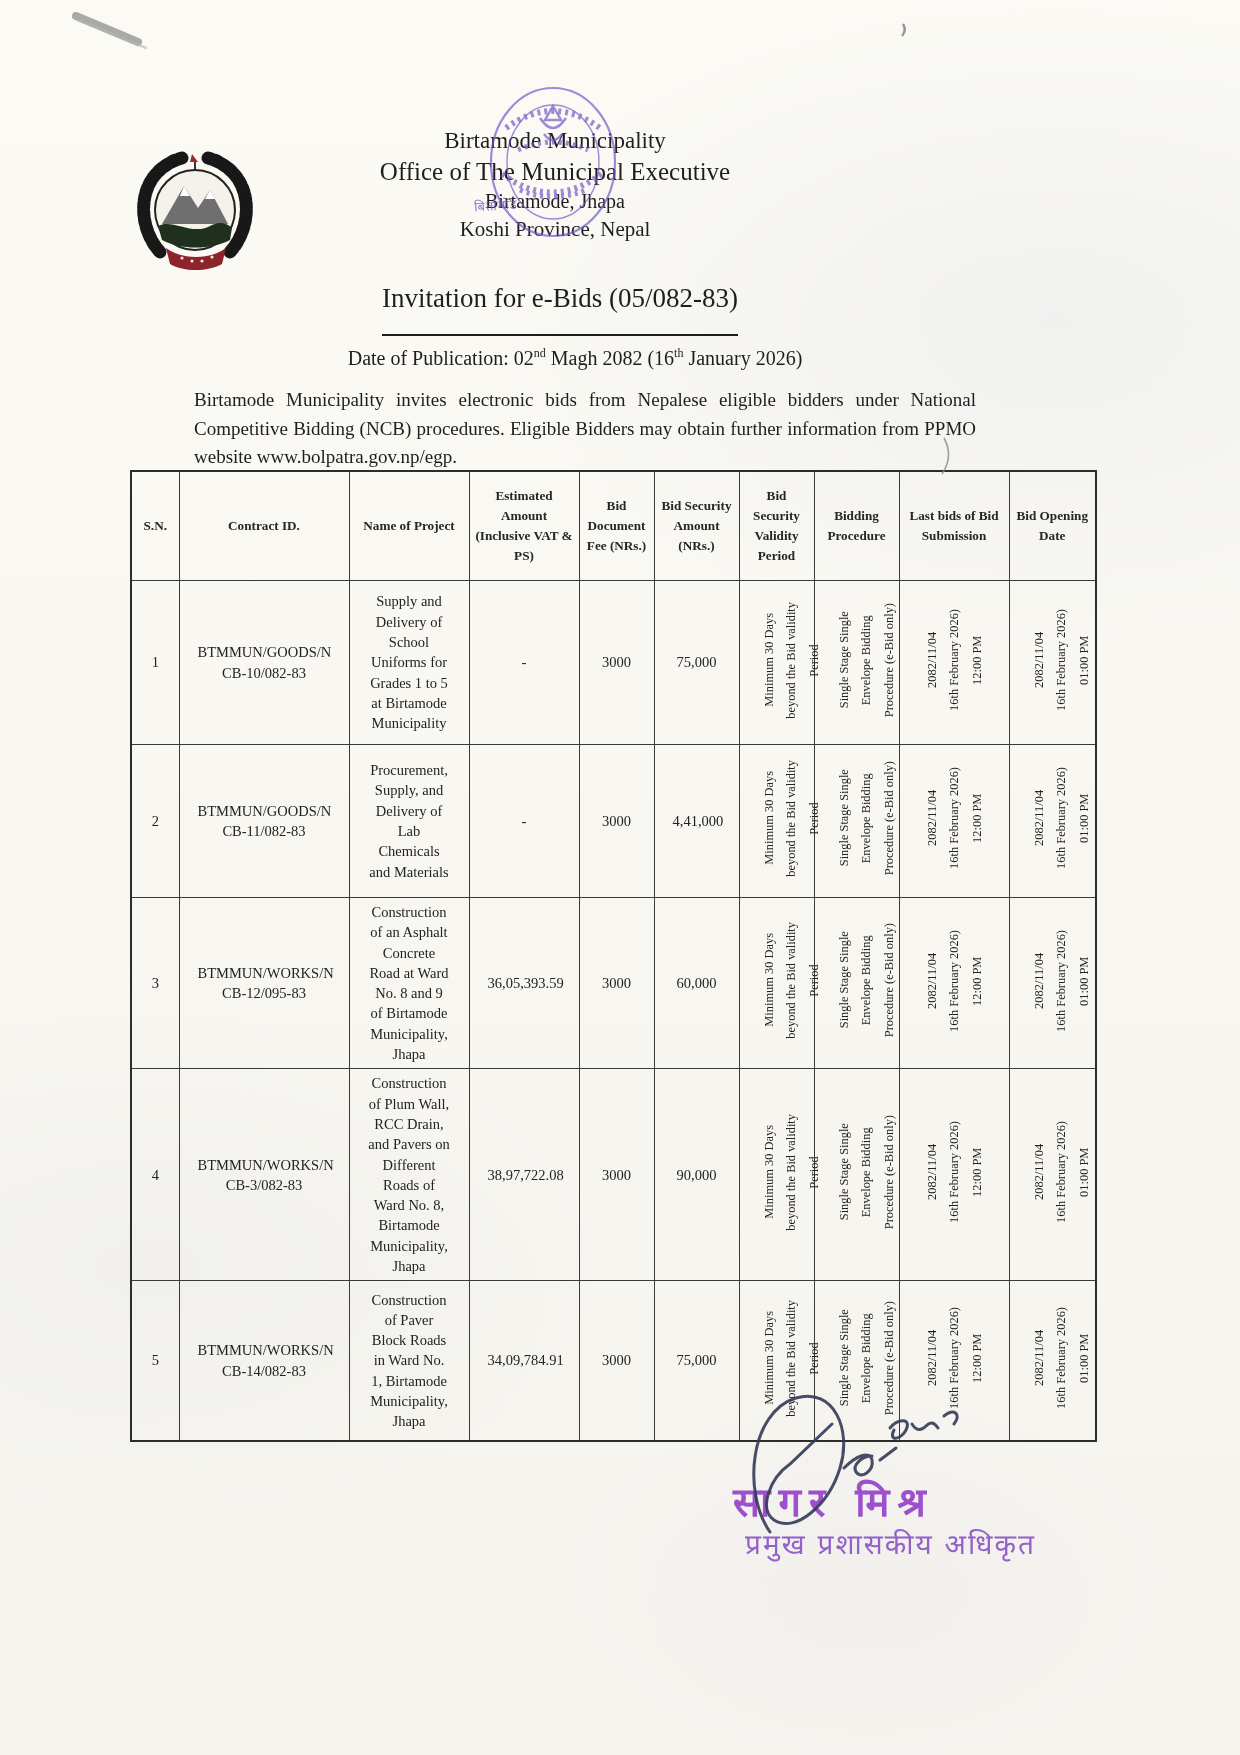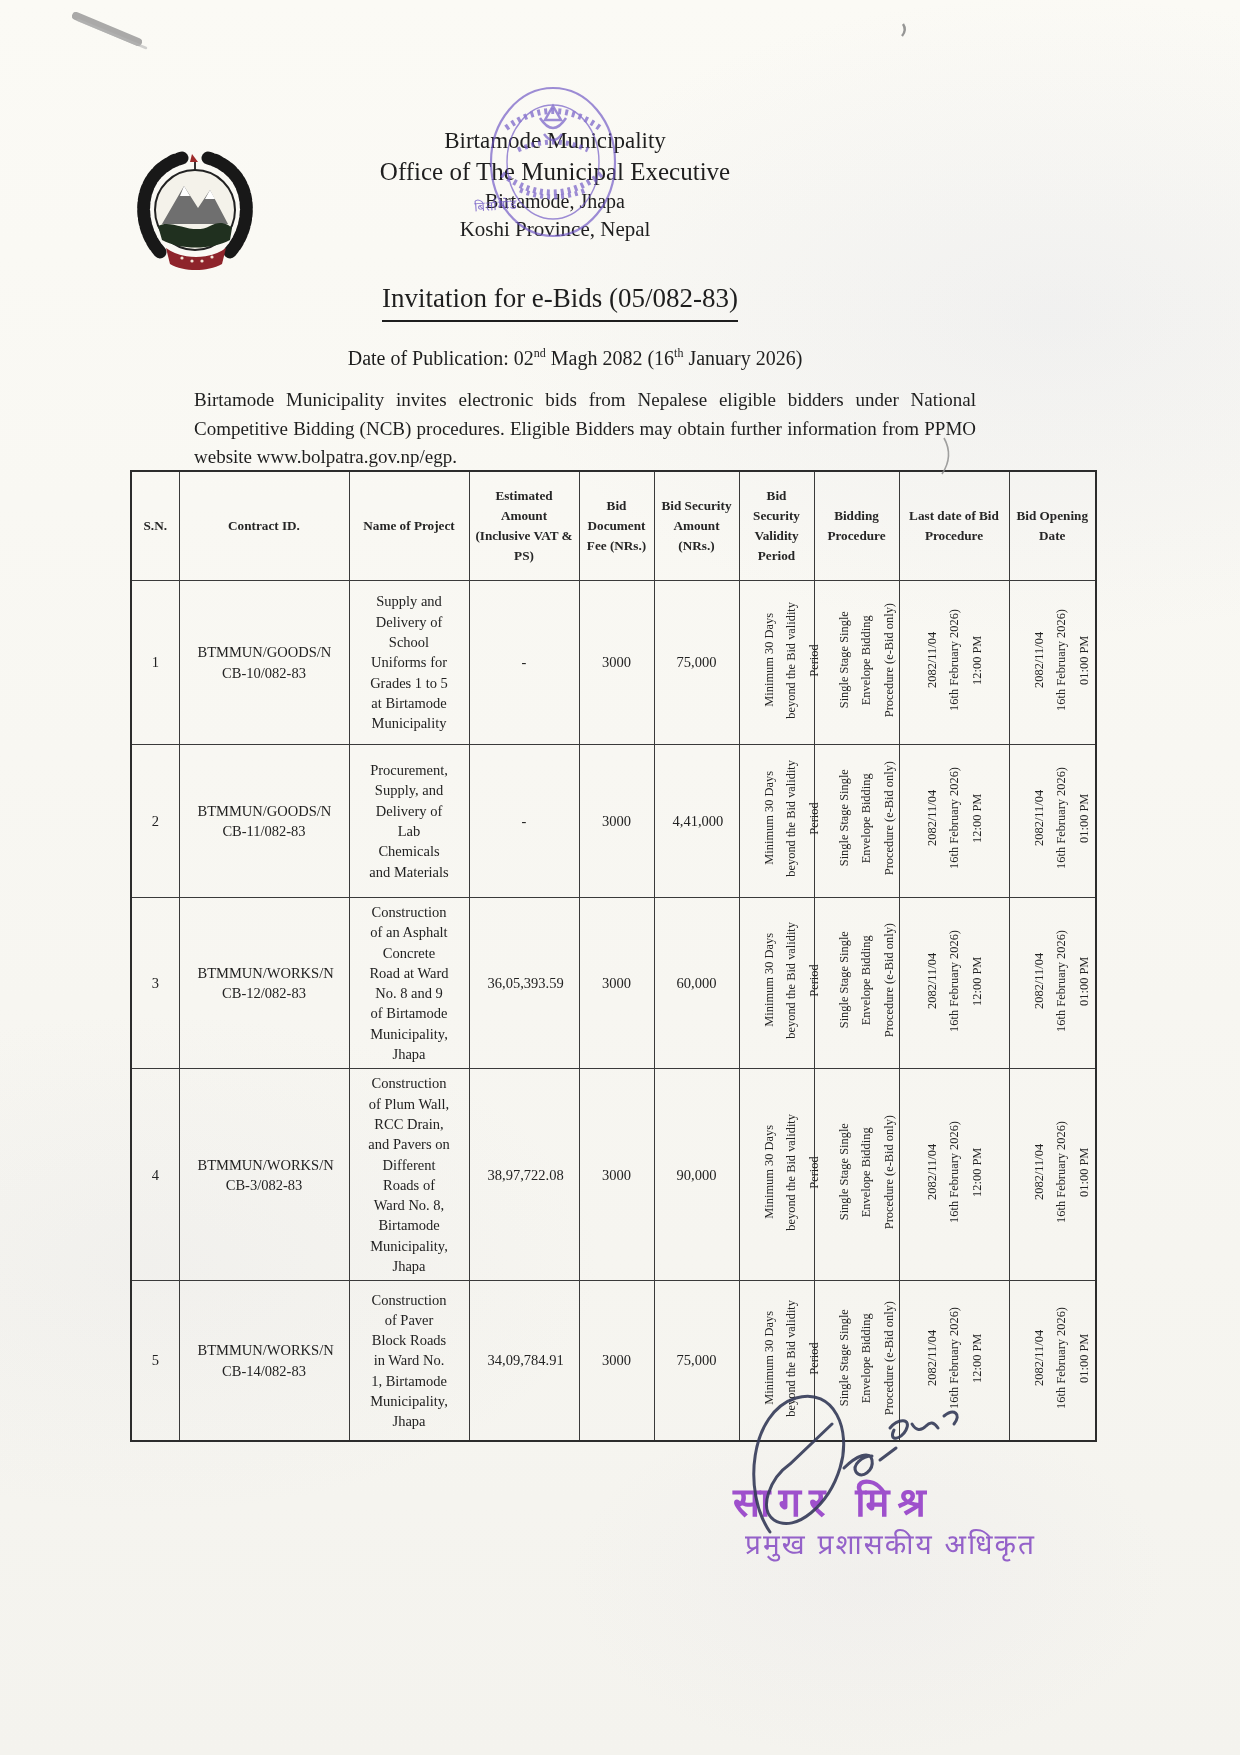--- a/index.html
+++ b/index.html
@@ -21,21 +21,21 @@
   .logo{position:absolute;left:132px;top:148px;width:126px;height:128px;}
   .seal-top{position:absolute;left:458px;top:78px;width:190px;height:172px;opacity:.78;z-index:3;pointer-events:none;}
   .seal-word{position:absolute;left:474px;top:196px;color:#6d55c4;font-size:13px;transform:rotate(-4deg);opacity:.8;z-index:3;letter-spacing:1px;}
   .letterhead{position:absolute;left:170px;top:126px;width:770px;text-align:center;z-index:2;}
   .lh1{font-size:23px;line-height:1.3;}
   .lh2{font-size:25px;line-height:1.3;}
   .lh3{font-size:20px;line-height:1.35;}
   .lh4{font-size:21px;line-height:1.35;}
   
   .doc-title{position:absolute;left:170px;top:283px;width:780px;text-align:center;font-size:27px;z-index:2;}
-  .doc-title span{border-bottom:2px solid #1e1e1e;padding-bottom:7px;}
+  .doc-title span{border-bottom:2px solid #1e1e1e;padding-bottom:21px;}
   .pub-date{position:absolute;left:170px;top:346px;width:810px;text-align:center;font-size:20px;}
   .pub-date sup{font-size:12px;}
   .intro{position:absolute;left:182px;top:374px;width:782px;font-size:19px;line-height:1.5;text-align:justify;margin:12px;}
   
   table.bids{position:absolute;left:130px;top:470px;width:965px;border-collapse:collapse;table-layout:fixed;}
   table.bids col.c1{width:48px}  table.bids col.c2{width:170px}
   table.bids col.c3{width:120px} table.bids col.c4{width:110px}
   table.bids col.c5{width:75px}  table.bids col.c6{width:85px}
   table.bids col.c7{width:75px}  table.bids col.c8{width:85px}
   table.bids col.c9{width:110px} table.bids col.c10{width:87px}
@@ -142,21 +142,21 @@
     <thead>
       <tr id="thead-row">
           <th>S.N.</th>
           <th>Contract ID.</th>
           <th>Name of Project</th>
           <th>Estimated Amount (Inclusive VAT &amp; PS)</th>
           <th>Bid Document Fee (NRs.)</th>
           <th>Bid Security Amount (NRs.)</th>
           <th>Bid Security Validity Period</th>
           <th>Bidding Procedure</th>
-          <th>Last date of Bid Procedure</th>
+          <th>Last bids of Bid Submission</th>
           <th>Bid Opening Date</th>
         </tr>
     </thead>
     <tbody id="table-body">
         <tr>
       <td>1</td>
       <td>BTMMUN/GOODS/N CB-10/082-83</td>
       <td>Supply and Delivery of School Uniforms for Grades 1 to 5 at Birtamode Municipality</td>
       <td>-</td>
       <td>3000</td>
@@ -189,21 +189,21 @@
 Procedure (e-Bid only)</div></td>
       <td><div class="rot">2082/11/04
 16th February 2026)
 12:00 PM</div></td>
       <td><div class="rot">2082/11/04
 16th February 2026)
 01:00 PM</div></td>
     </tr>
         <tr>
       <td>3</td>
-      <td>BTMMUN/WORKS/N CB-12/082-83</td>
+      <td>BTMMUN/WORKS/N CB-12/095-83</td>
       <td>Construction of an Asphalt Concrete Road at Ward No. 8 and 9 of Birtamode Municipality, Jhapa</td>
       <td>36,05,393.59</td>
       <td>3000</td>
       <td>60,000</td>
       <td><div class="rot">Minimum 30 Days
 beyond the Bid validity
 Period</div></td>
       <td><div class="rot">Single Stage Single
 Envelope Bidding
 Procedure (e-Bid only)</div></td>

